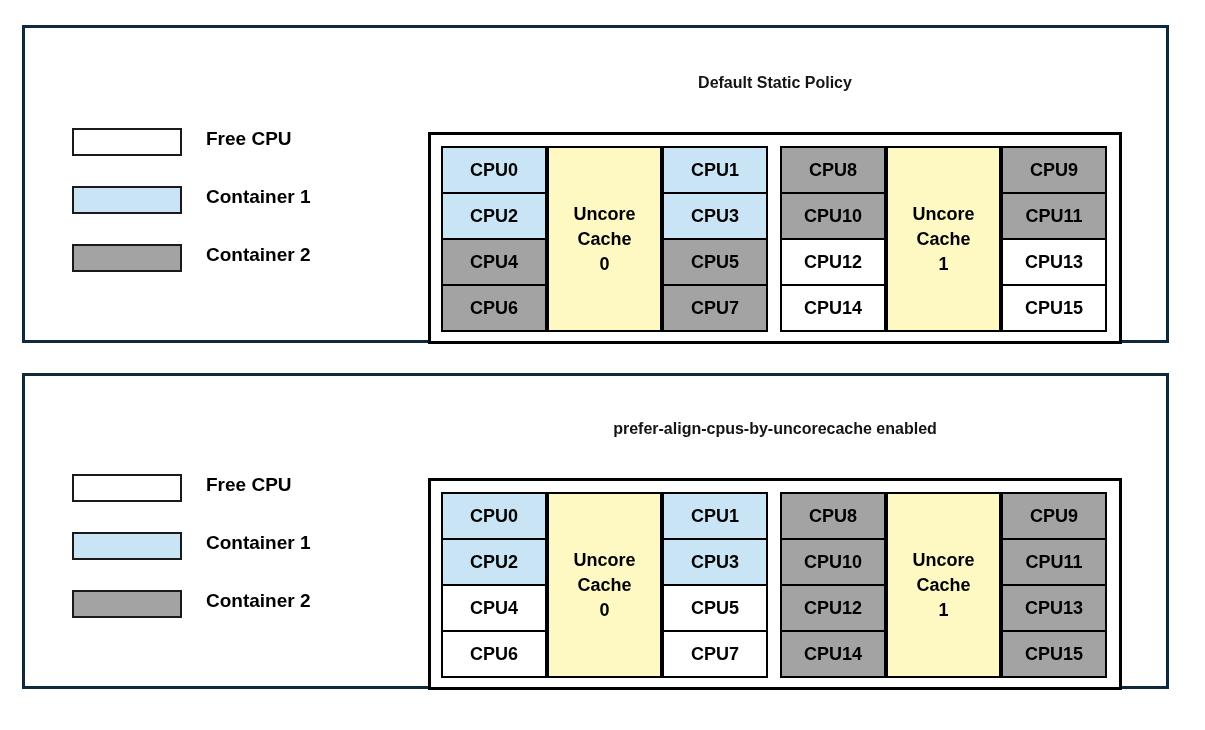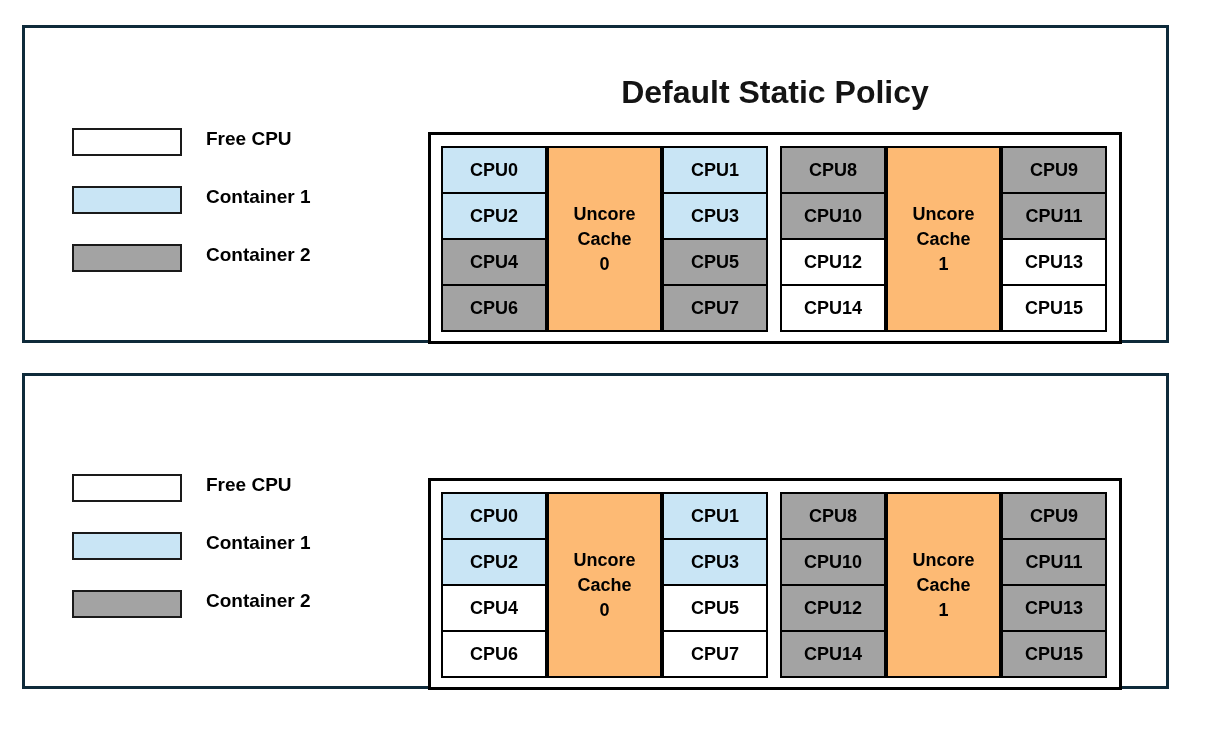--- a/index.html
+++ b/index.html
@@ -24,21 +24,21 @@
     box-sizing: border-box;
   }
   .panel.p1 { top: 25px;  height: 318px; }
   .panel.p2 { top: 373px; height: 316px; }
 
   .panel-title {
     position: absolute;
     left: 403px;
     width: 694px;
     text-align: center;
-    font-size: 32px;
+    font-size: 16px;
     font-weight: bold;
     color: #141414;
     white-space: nowrap;
   }
   .p1 .panel-title { top: 46px; }
   .p2 .panel-title { top: 44px; }
 
   .legend {
     position: absolute;
     left: 47px;
@@ -102,21 +102,21 @@
     font-weight: bold;
     color: #000000;
   }
   .cpu-cell + .cpu-cell { margin-top: -2px; }
 
   .uncore-block {
     box-sizing: border-box;
     width: 115px;
     flex: 0 0 auto;
     border: 2px solid #000000;
-    background: #fdba74;
+    background: #fef9c3;
     display: flex;
     flex-direction: column;
     align-items: center;
     justify-content: center;
     text-align: center;
     font-size: 18px;
     font-weight: bold;
     color: #000000;
     line-height: 25px;
   }
@@ -188,20 +188,21 @@
           <div class="cpu-cell" data-owner="container2">CPU11</div>
           <div class="cpu-cell" data-owner="free">CPU13</div>
           <div class="cpu-cell" data-owner="free">CPU15</div>
         </div>
       </div>
 
     </div>
   </div>
 
   <div class="panel p2">
+    <div class="panel-title">prefer-align-cpus-by-uncorecache enabled</div>
 
     <div class="legend">
       <div class="legend-item">
         <div class="legend-swatch" data-owner="free"></div>
         <div class="legend-label">Free CPU</div>
       </div>
       <div class="legend-item">
         <div class="legend-swatch" data-owner="container1"></div>
         <div class="legend-label">Container 1</div>
       </div>

